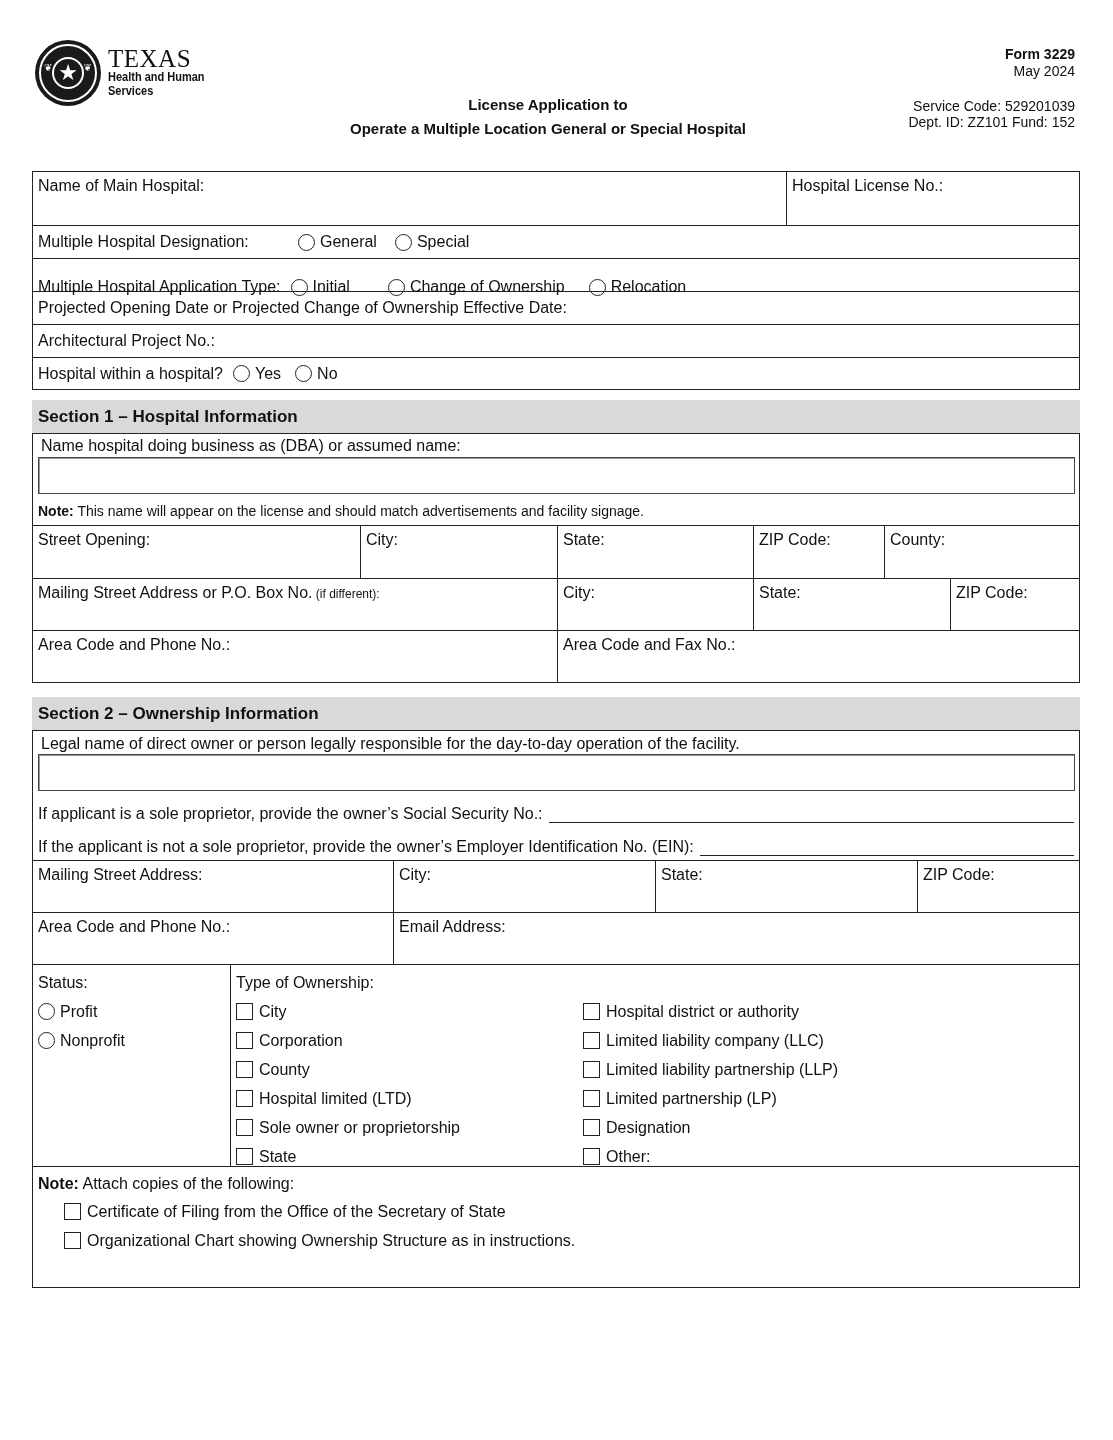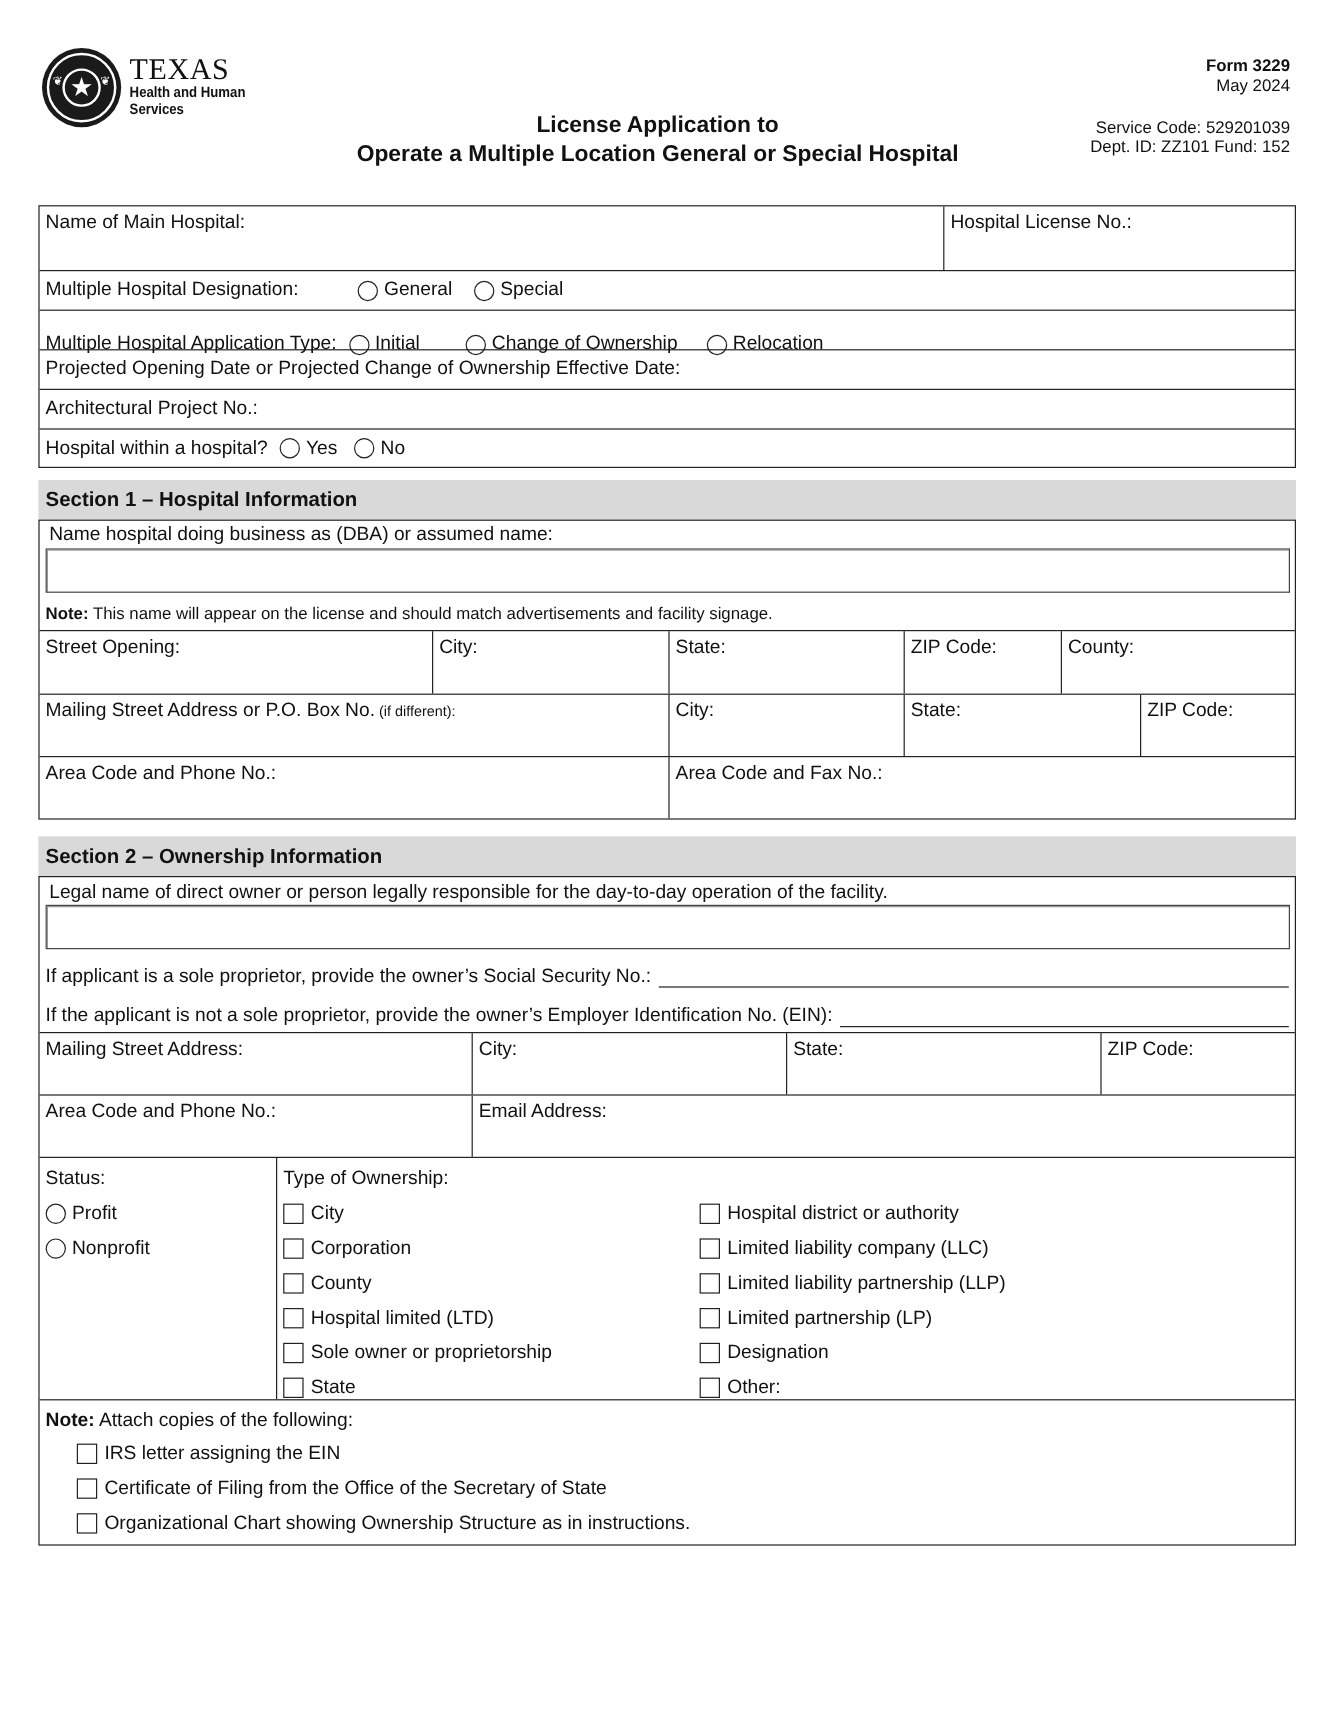--- a/index.html
+++ b/index.html
@@ -9,21 +9,21 @@
   
   .logo { position: absolute; left: 35px; top: 40px; display: flex; align-items: center; }
   .seal { width: 66px; height: 66px; border-radius: 50%; background: #1a1a1a; position: relative; }
   .seal .ring { position: absolute; left: 4px; top: 4px; width: 58px; height: 58px; border-radius: 50%; border: 2px solid #fff; }
   .seal .inner { position: absolute; left: 17px; top: 17px; width: 32px; height: 32px; border-radius: 50%; background: #1a1a1a; border: 2px solid #fff; color: #fff; font-size: 22px; line-height: 28px; text-align: center; }
   .seal .leaf { position: absolute; color: #fff; font-size: 10px; }
   .logo-text { margin-left: 7px; }
   .logo-text .tx { font-family: "Liberation Serif", serif; font-size: 25px; line-height: 22px; letter-spacing: 0.5px; }
   .logo-text .hhs { font-family: "Liberation Sans", sans-serif; font-size: 12.5px; font-weight: bold; line-height: 14px; transform: scaleX(0.88); transform-origin: left; }
 
-  .title { position: absolute; left: 270px; top: 93px; width: 556px; text-align: center; font-weight: bold; font-size: 19px; line-height: 24px; }
+  .title { position: absolute; left: 270px; top: 93px; width: 556px; text-align: center; font-weight: bold; font-size: 15px; line-height: 24px; }
   .form-meta { position: absolute; right: 38px; top: 46px; text-align: right; font-size: 14px; line-height: 17px; }
   .form-meta .fno { font-weight: bold; }
   .form-meta .codes { margin-top: 19px; line-height: 15.5px; }
 
   
   .block { position: absolute; left: 32px; width: 1048px; border: 1px solid #222; }
   .row { display: flex; border-top: 1px solid #222; }
   .row:first-child { border-top: none; }
   .cell { border-left: 1px solid #222; padding: 4px 5px; font-size: 16px; line-height: 20px; }
   .cell:first-child { border-left: none; }
@@ -249,24 +249,20 @@
     </div>
   </div>
   <div class="row" style="height:121px;">
     <div class="cell" style="flex:1;padding-top:3px;">
       <div style="height:27px;display:flex;align-items:center;">
           <b>Note:</b>
           <span style="white-space:pre;"> Attach copies of the following:</span>
         </div>
       <div class="ci" style="padding-left:26px;">
           <span class="chk"></span>
-          <span>IRS letter assigning the EIN</span>
-        </div>
-      <div class="ci" style="padding-left:26px;">
-          <span class="chk"></span>
           <span>Certificate of Filing from the Office of the Secretary of State</span>
         </div>
       <div class="ci" style="padding-left:26px;">
           <span class="chk"></span>
           <span>Organizational Chart showing Ownership Structure as in instructions.</span>
         </div>
     </div>
   </div>
 </div>
 

